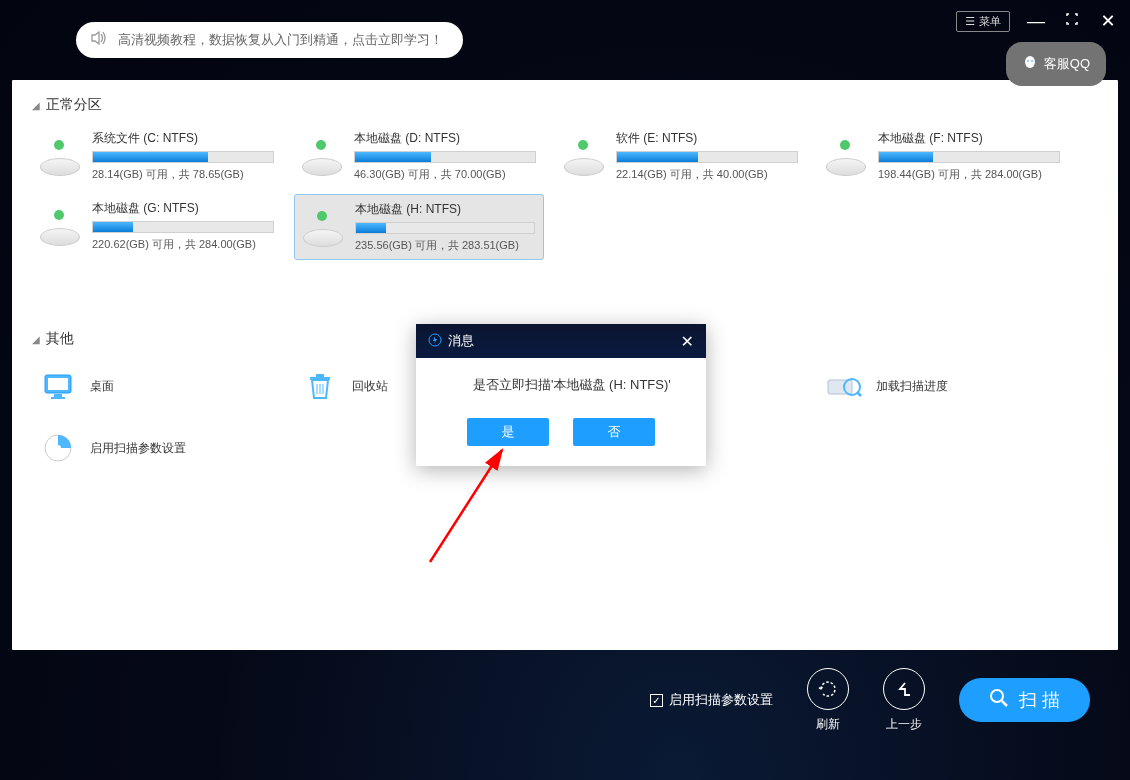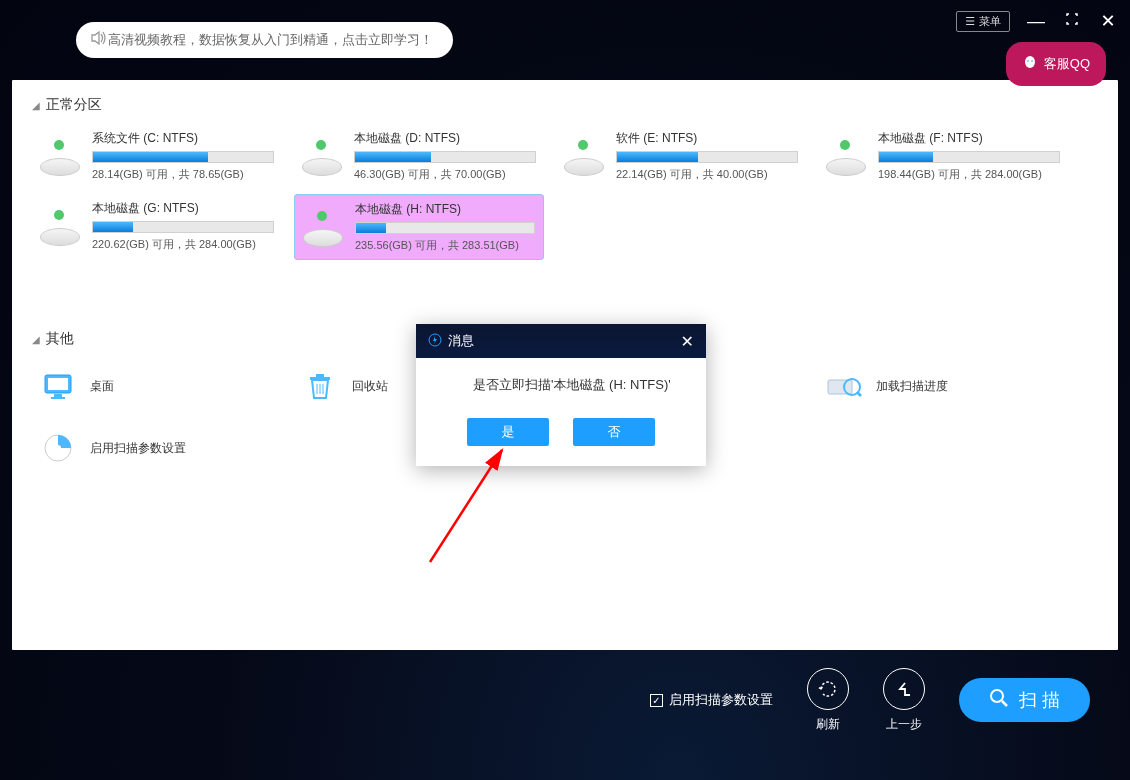--- a/index.html
+++ b/index.html
@@ -6,39 +6,39 @@
     body { width: 1130px; height: 780px; background: radial-gradient(ellipse at 60% 100%, #0a1a35 0%, #050816 50%, #020410 100%); overflow: hidden; position: relative; }
     
     
     .header { height: 80px; display: flex; align-items: center; padding: 0 16px; position: relative; }
     .logo { display: flex; align-items: center; gap: 10px; }
     .logo-text { display: flex; flex-direction: column; }
     .logo-main { font-size: 24px; font-style: italic; color: #1e9fff; font-weight: 500; letter-spacing: -0.5px; }
     .logo-sub { font-size: 12px; color: #1e9fff; letter-spacing: 6px; margin-top: -2px; }
     .logo-icon { width: 44px; height: 44px; border: 2px solid #1e9fff; border-radius: 50%; display: flex; align-items: center; justify-content: center; color: #1e9fff; }
     
-    .notice-bar { margin-left: 60px; background: #fff; border-radius: 18px; height: 36px; display: flex; align-items: center; padding: 0 20px 0 14px; }
+    .notice-bar { margin-left: 60px; background: #fff; border-radius: 18px; height: 36px; display: flex; align-items: center; padding: 0 20px 0 14px; gap: 10px; }
     .notice-bar .speaker { color: #999; }
     .notice-bar .text { color: #666; font-size: 13px; }
     
     .window-controls { position: absolute; right: 12px; top: 10px; display: flex; align-items: center; gap: 16px; }
     .menu-btn { border: 1px solid #888; color: #ddd; font-size: 11px; padding: 2px 8px; border-radius: 2px; cursor: pointer; display: flex; align-items: center; gap: 4px; }
     .win-ctrl { color: #fff; font-size: 18px; cursor: pointer; width: 20px; text-align: center; }
     
-    .qq-btn { position: absolute; right: 24px; top: 42px; background: #be185d; color: #fff; border-radius: 16px; height: 44px; padding: 12px 16px; display: flex; align-items: center; gap: 6px; font-size: 13px; cursor: pointer; }
+    .qq-btn { position: absolute; right: 24px; top: 42px; background: #737373; color: #fff; border-radius: 16px; height: 44px; padding: 12px 16px; display: flex; align-items: center; gap: 6px; font-size: 13px; cursor: pointer; }
     
     
     .main-panel { background: #fff; margin: 0 12px; height: 570px; border-radius: 1px; padding: 16px 20px; overflow: hidden; }
     
     .section-header { display: flex; align-items: center; gap: 6px; font-size: 14px; color: #333; margin-bottom: 10px; }
     .section-header .tri { color: #888; font-size: 10px; }
     
     .drive-grid { display: flex; flex-wrap: wrap; gap: 6px 12px; margin-bottom: 30px; }
     .drive-item { width: 250px; display: flex; gap: 10px; padding: 6px 8px; border-radius: 3px; cursor: pointer; }
-    .drive-item.selected { background: #f0abfc; border: 1px solid #8fc9f0; }
+    .drive-item.selected { background: #e5e5e5; border: 1px solid #8fc9f0; }
     .drive-icon { width: 42px; height: 42px; position: relative; flex-shrink: 0; margin-top: 4px; }
     .drive-icon .disk { width: 40px; height: 18px; background: linear-gradient(#f5f5f5, #ddd); border-radius: 50%; position: absolute; bottom: 0; border: 1px solid #ccc; }
     .drive-icon .dot { width: 10px; height: 10px; background: #4fc96b; border-radius: 50%; position: absolute; top: 6px; left: 14px; }
     .drive-info { flex: 1; display: flex; flex-direction: column; gap: 4px; }
     .drive-name { font-size: 12px; color: #333; }
     .drive-bar { height: 12px; background: #e8e8e8; border: 1px solid #d0d0d0; position: relative; }
     .drive-bar-fill { height: 100%; background: linear-gradient(#4db8ff, #0a7dd8); }
     .drive-stats { font-size: 11px; color: #555; }
     
     .other-grid { display: flex; flex-wrap: wrap; gap: 6px 12px; }

